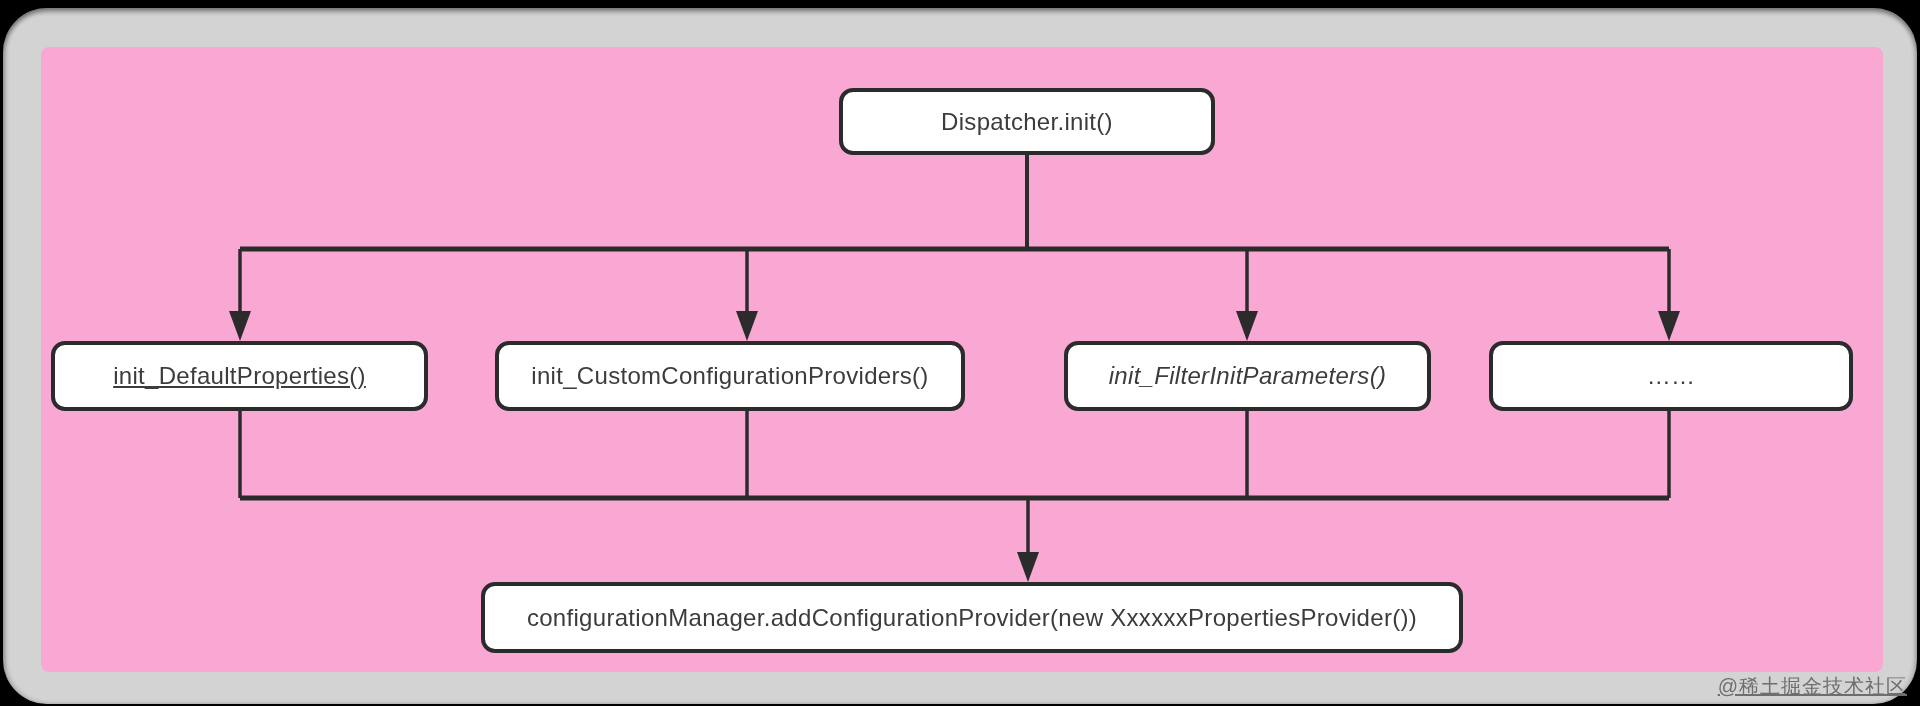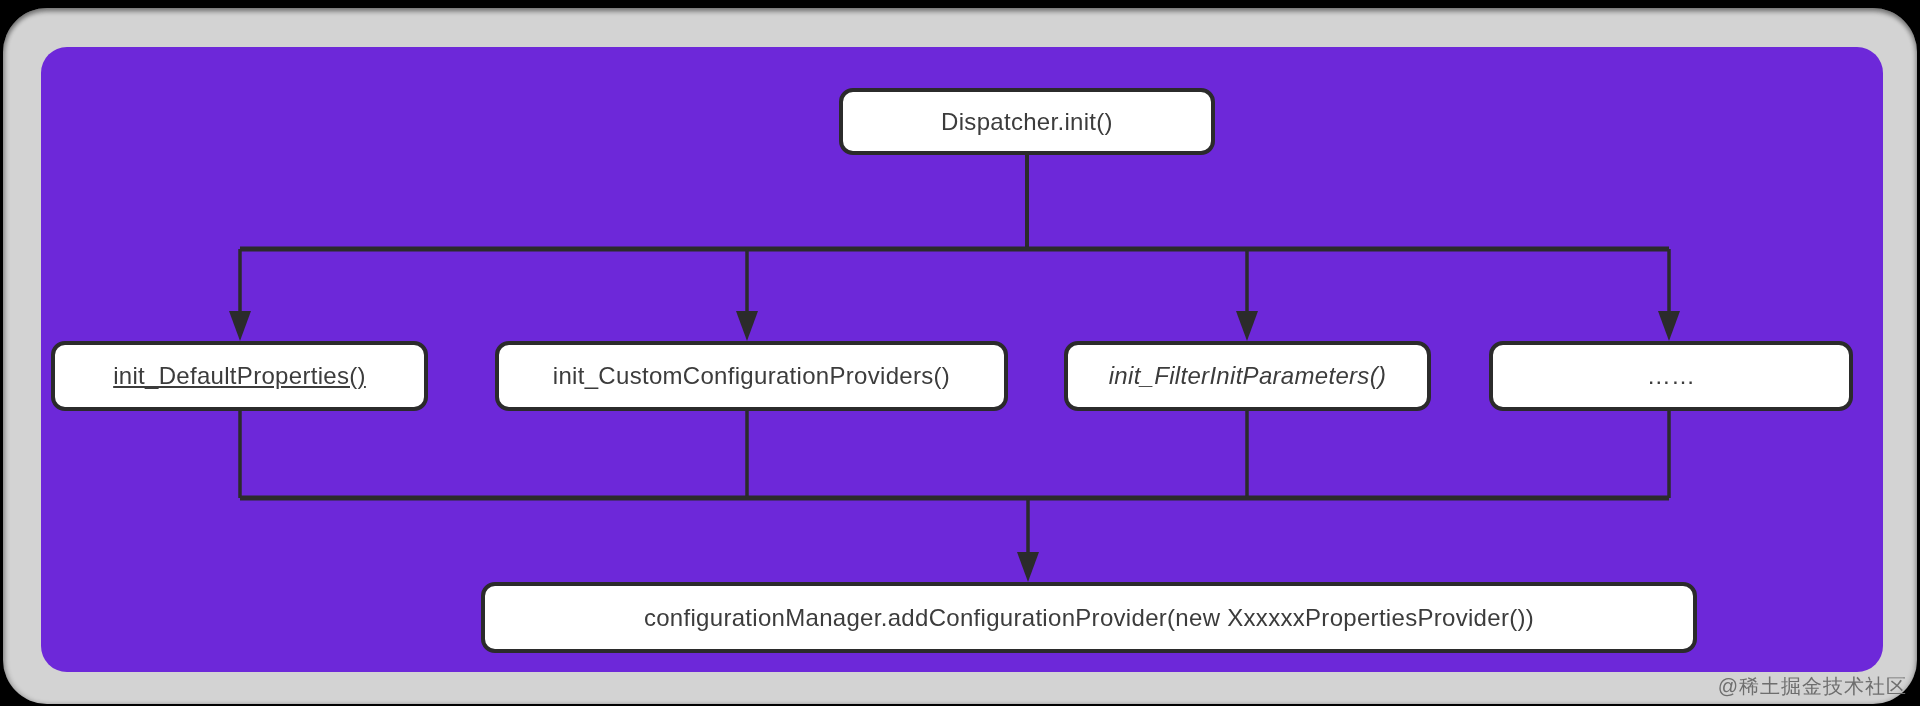--- a/index.html
+++ b/index.html
@@ -24,22 +24,22 @@
     box-shadow: inset 0 4px 4px rgba(0,0,0,0.35), inset 3px 0 4px rgba(0,0,0,0.18), inset -3px 0 4px rgba(0,0,0,0.12);
   }
 
   
   .canvas {
     position: absolute;
     left: 38px;
     top: 39px;
     width: 1842px;
     height: 625px;
-    background: #6d28d9;
-    border-radius: 26px;
+    background: #f9a8d4;
+    border-radius: 8px;
   }
 
   .connectors {
     position: absolute;
     left: 0;
     top: 0;
     width: 100%;
     height: 100%;
   }
 
@@ -54,32 +54,33 @@
     align-items: center;
     justify-content: center;
     font-size: 24px;
     color: #3c3c3c;
     letter-spacing: 0.3px;
     white-space: nowrap;
   }
 
   .node-root    { left: 798px;  top: 41px;  width: 376px;  height: 67px; }
   .node-child-0 { left: 10px;   top: 294px; width: 377px;  height: 70px; text-decoration: underline; }
-  .node-child-1 { left: 454px;  top: 294px; width: 513px;  height: 70px; }
+  .node-child-1 { left: 454px;  top: 294px; width: 470px;  height: 70px; }
   .node-child-2 { left: 1023px; top: 294px; width: 367px;  height: 70px; font-style: italic; }
   .node-child-3 { left: 1448px; top: 294px; width: 364px;  height: 70px; }
-  .node-result  { left: 440px;  top: 535px; width: 1216px; height: 71px; }
+  .node-result  { left: 440px;  top: 535px; width: 982px; height: 71px; }
 
   .watermark {
     position: absolute;
     right: 10px;
     bottom: 4px;
     font-size: 20px;
     color: #6e6e6e;
     letter-spacing: 1px;
+    text-decoration: underline;
   }
 </style>
 </head>
 <body>
 
 <div class="frame">
   <div class="canvas">
 
     <svg class="connectors" viewBox="0 0 1842 625" preserveAspectRatio="none">
       <g stroke="#2b2b2b" fill="none">

